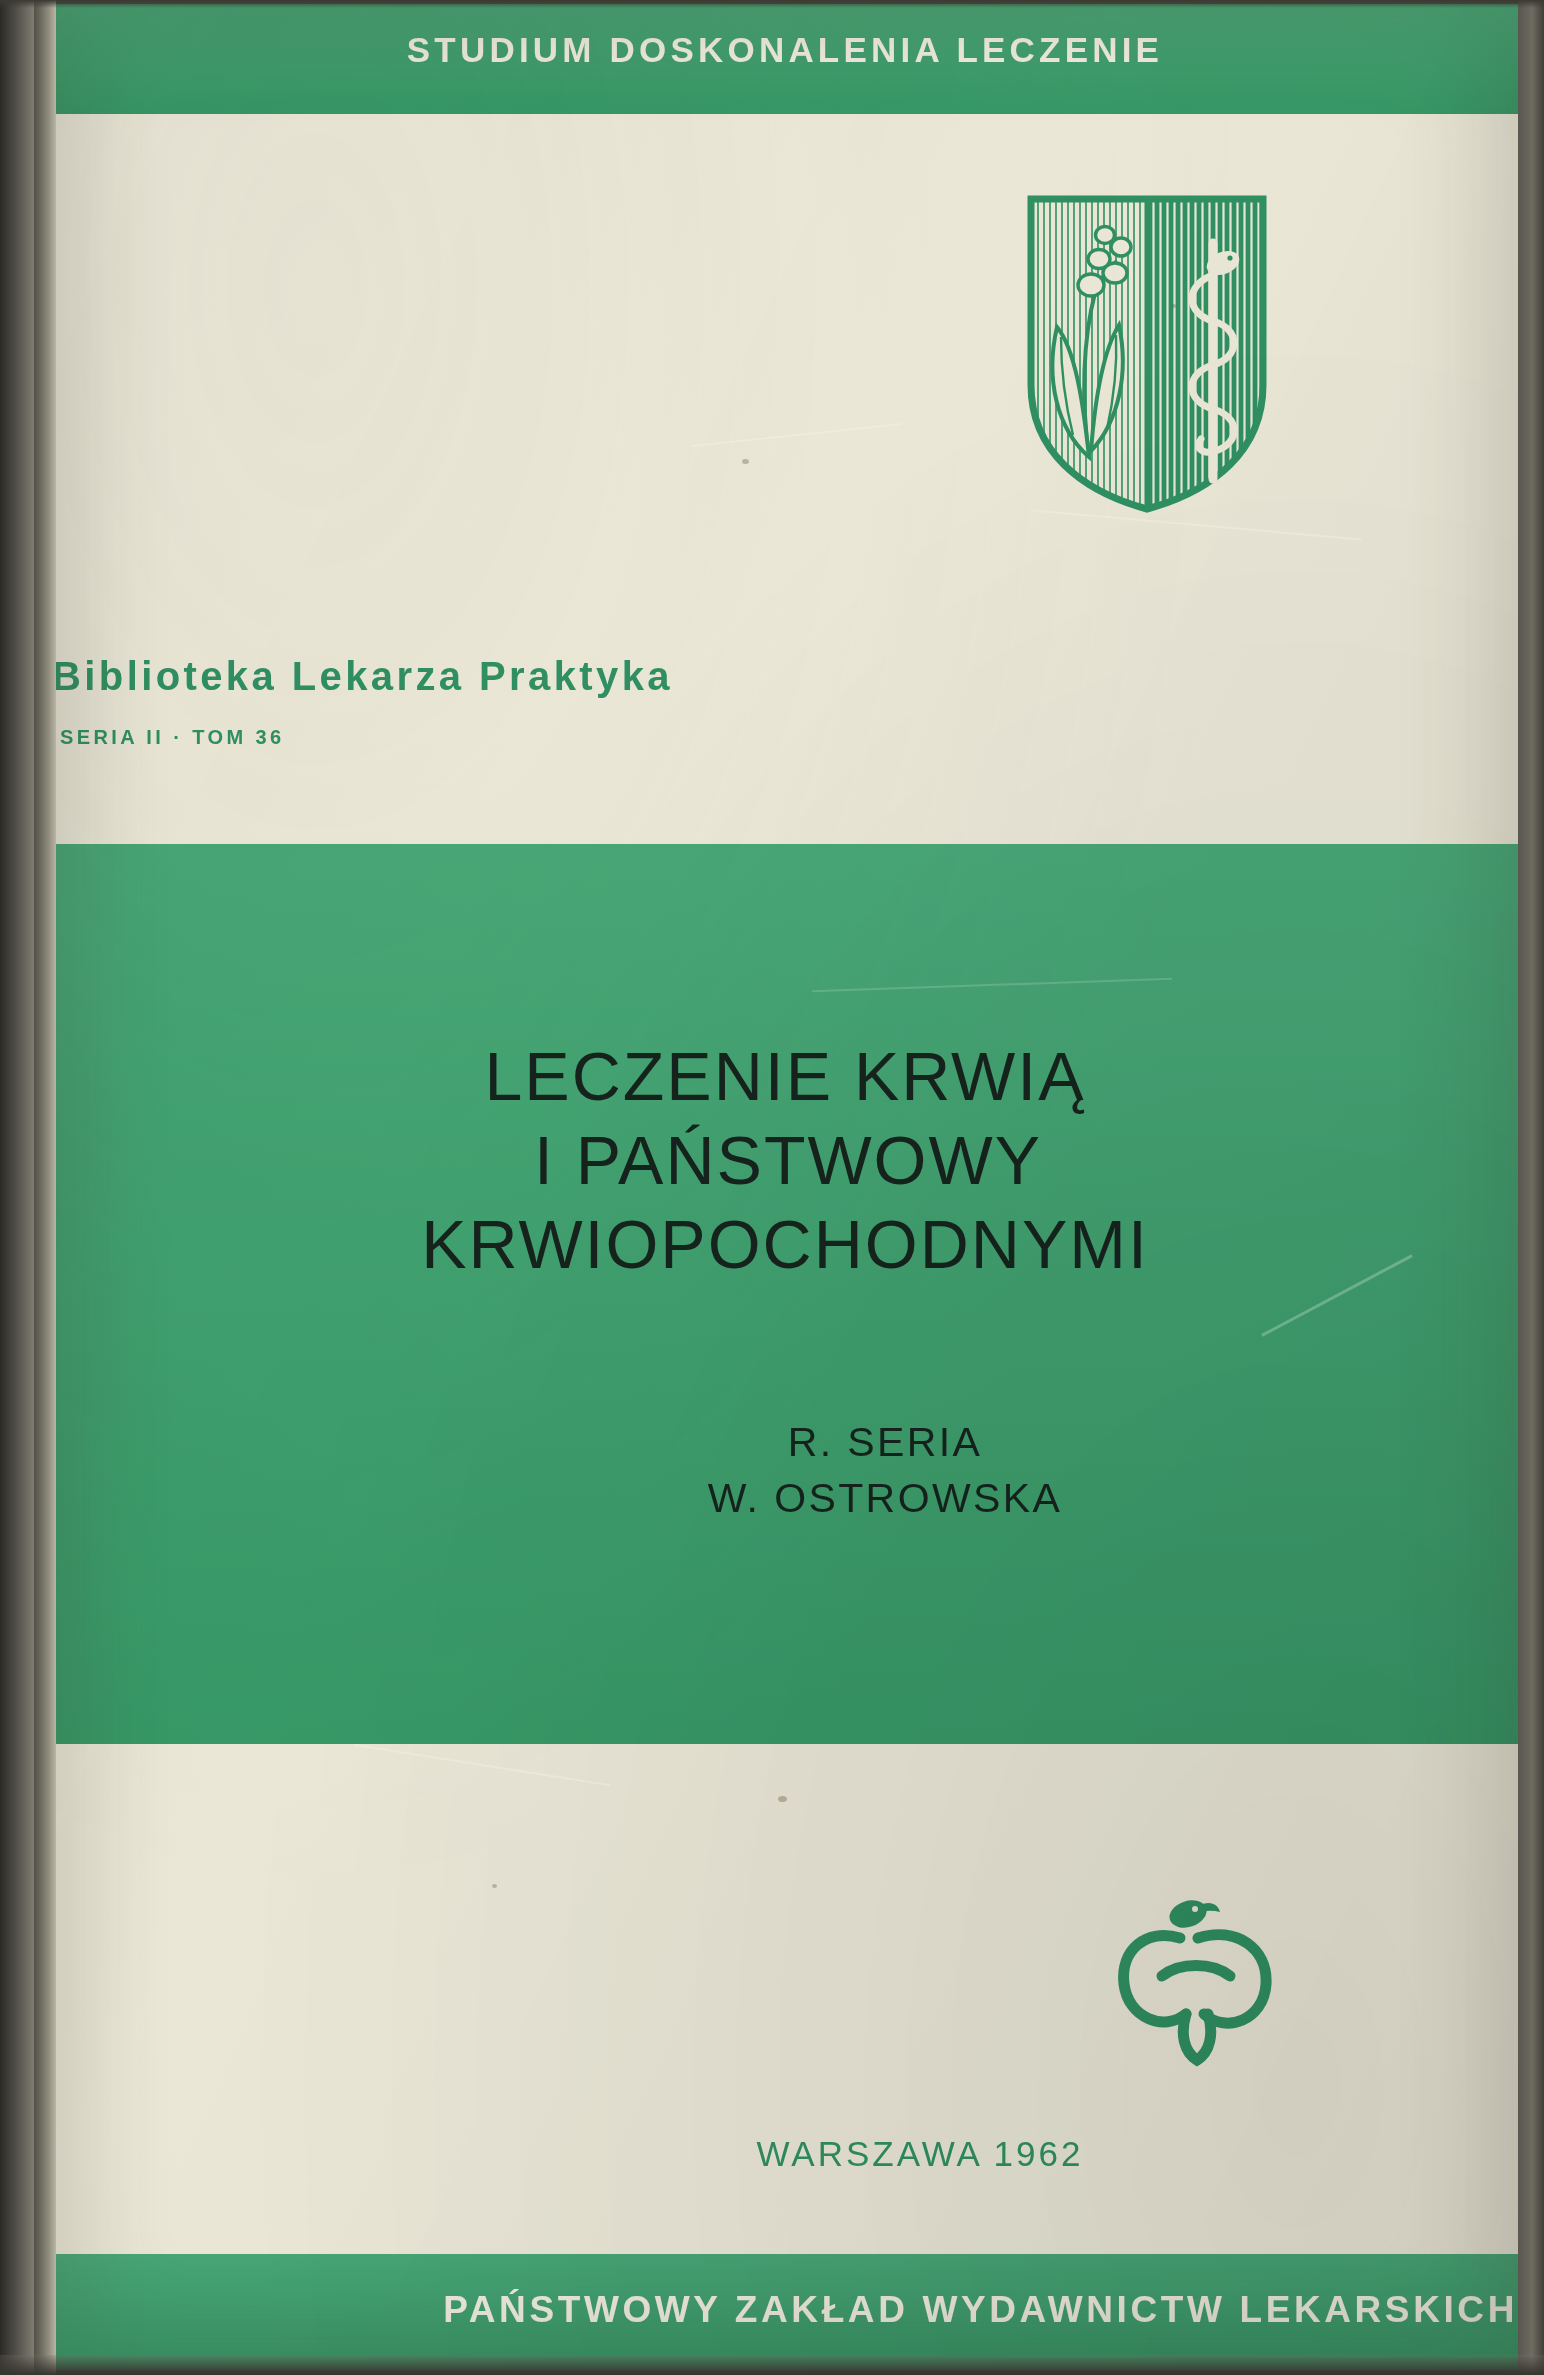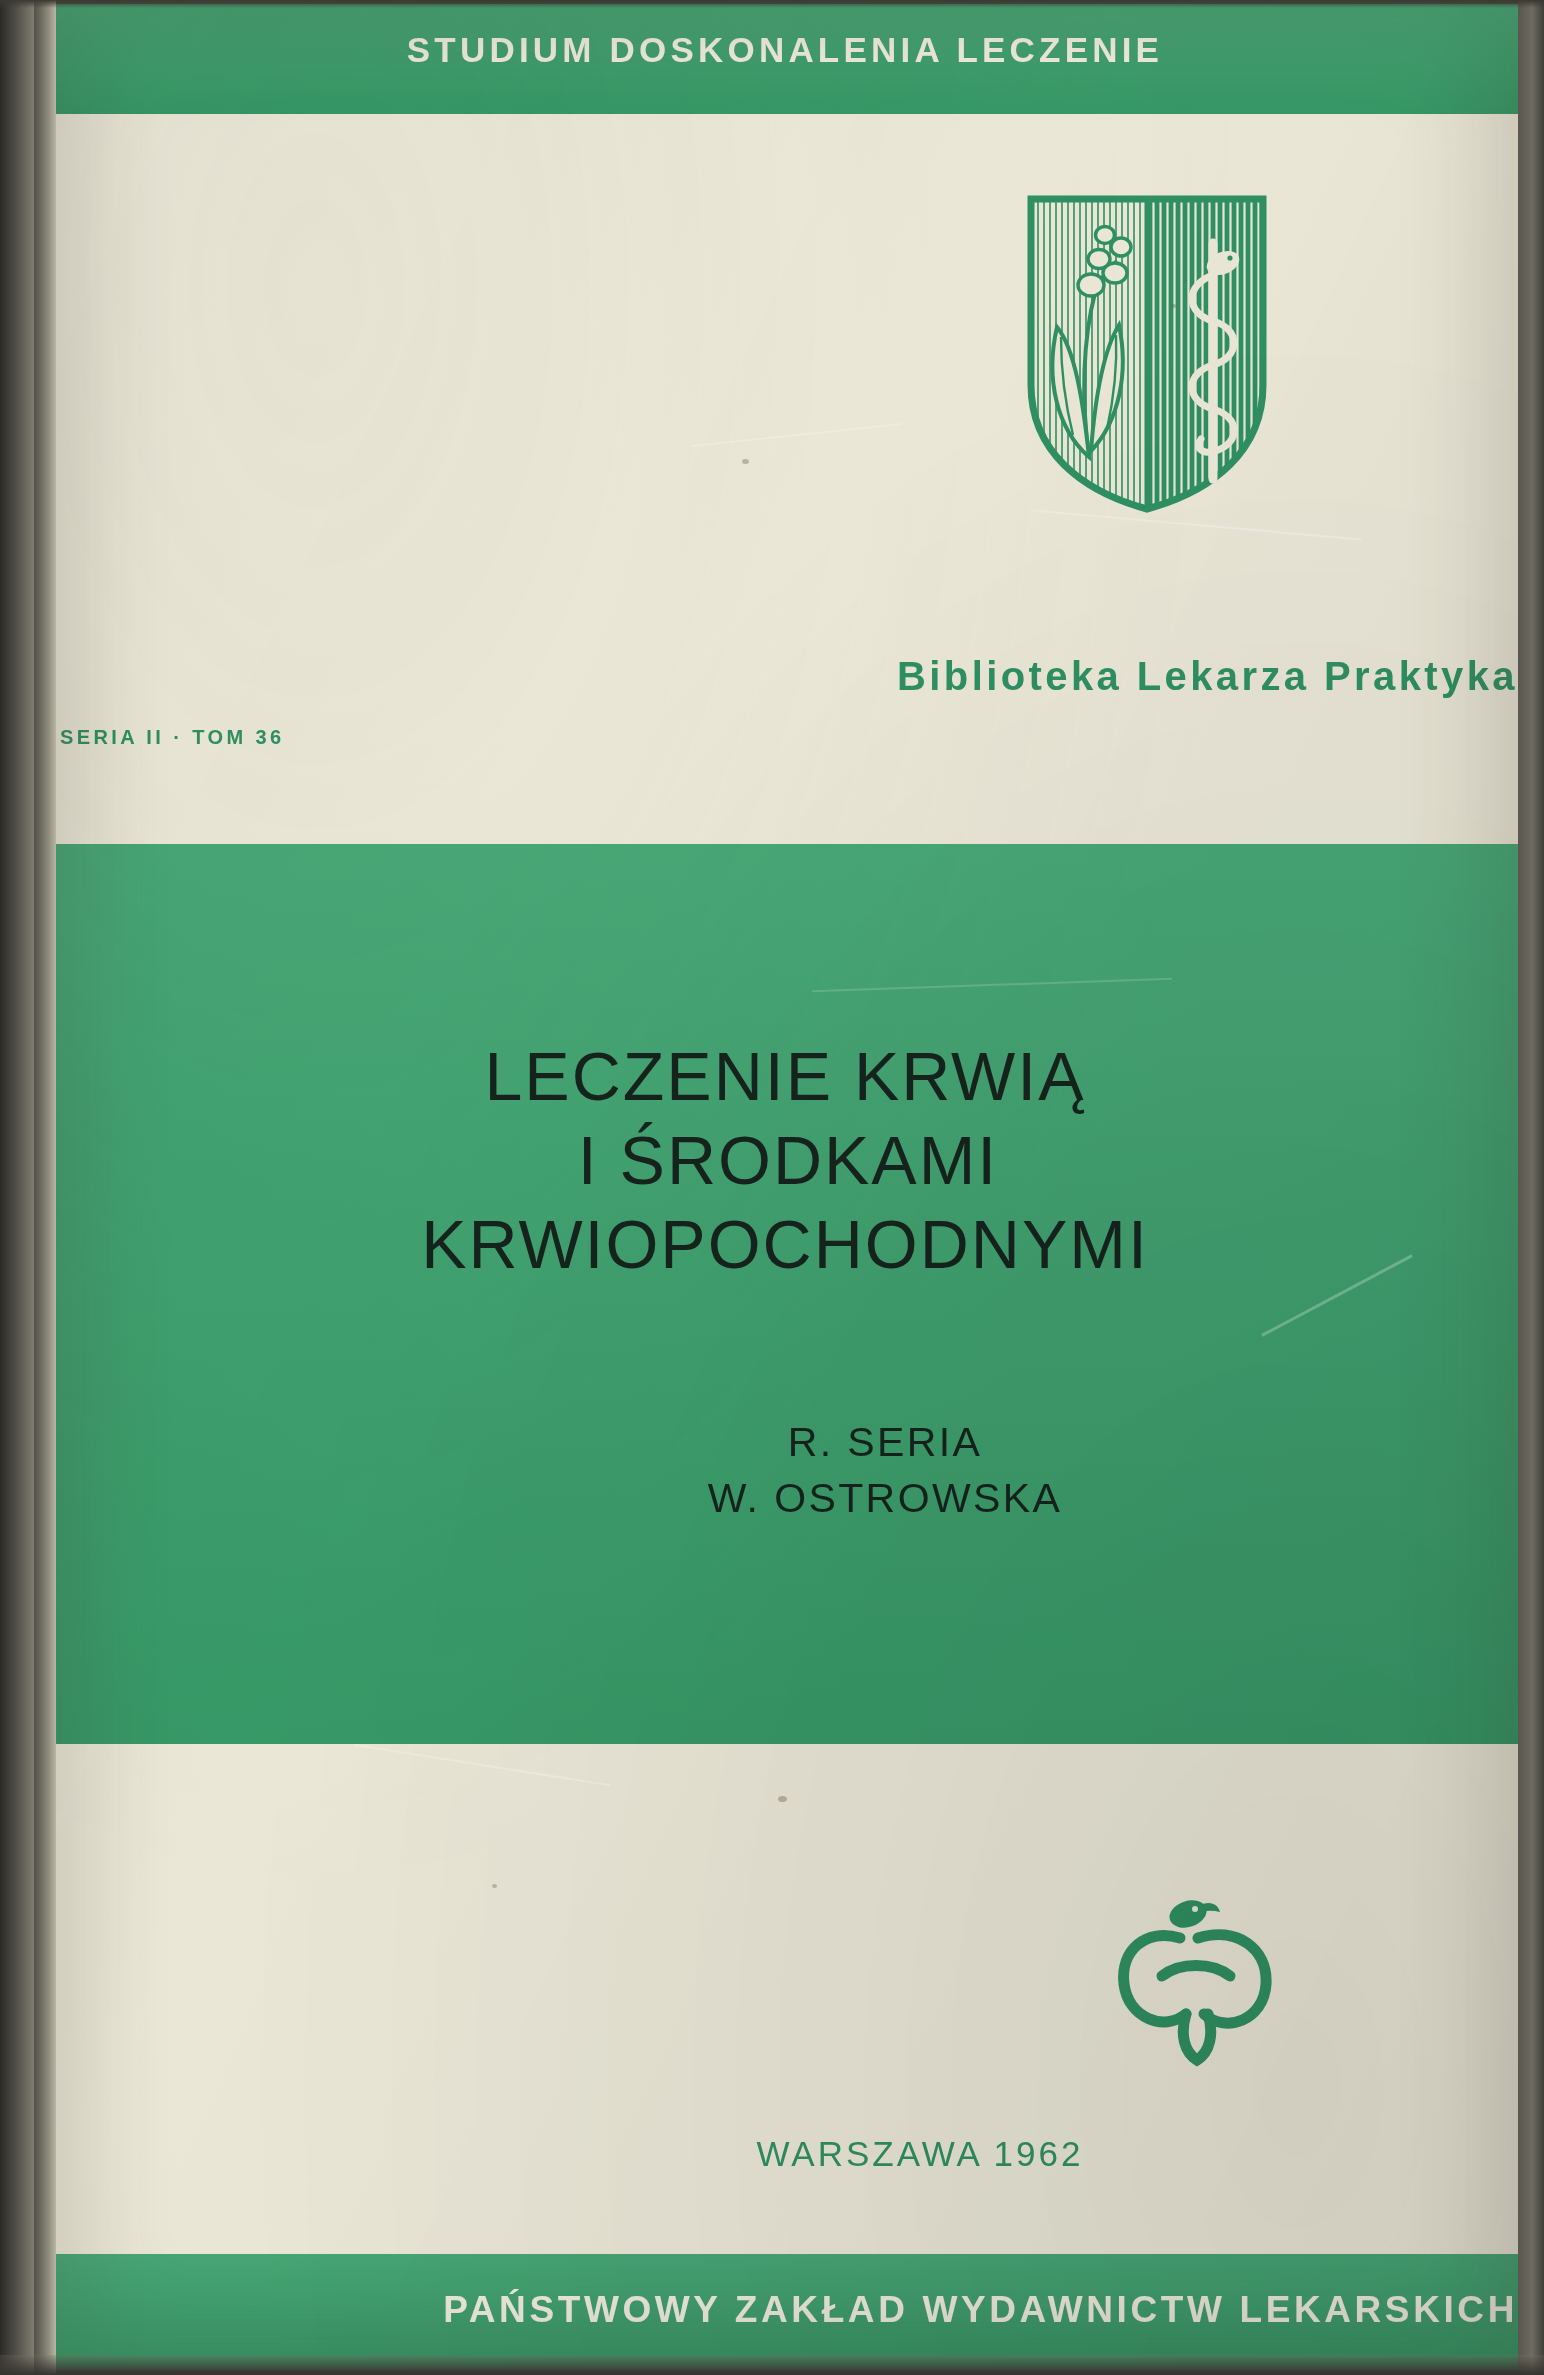--- a/index.html
+++ b/index.html
@@ -125,21 +125,21 @@
     font-size: 35px;
     letter-spacing: 4.2px;
     font-weight: 700;
   }
 
   .series-title {
     position: absolute;
     left: 0;
     top: 650px;
     width: 1466px;
-    text-align: right;
+    text-align: left;
     color: #2f9062;
     font-size: 40px;
     letter-spacing: 3.4px;
     font-weight: 700;
   }
   .series-sub {
     position: absolute;
     left: 8px;
     top: 722px;
     width: 1466px;
@@ -338,21 +338,21 @@
       </svg>
     </div>
 
     <div class="series-title">Biblioteka Lekarza Praktyka</div>
     <div class="series-sub">SERIA II · TOM 36</div>
 
     <div class="band band-title"></div>
 
     <div class="main-title">
       <div class="l1">LECZENIE KRWIĄ</div>
-      <div class="l2">I ŚRODKAMI</div>
+      <div class="l2">I PAŃSTWOWY</div>
       <div class="l3">KRWIOPOCHODNYMI</div>
     </div>
 
     <div class="authors">
       <div class="a1">R. SERIA</div>
       <div class="a2">W. OSTROWSKA</div>
     </div>
 
     <div class="pzwl-wrap">
       <svg width="190" height="200" viewBox="0 0 190 200" xmlns="http://www.w3.org/2000/svg">

